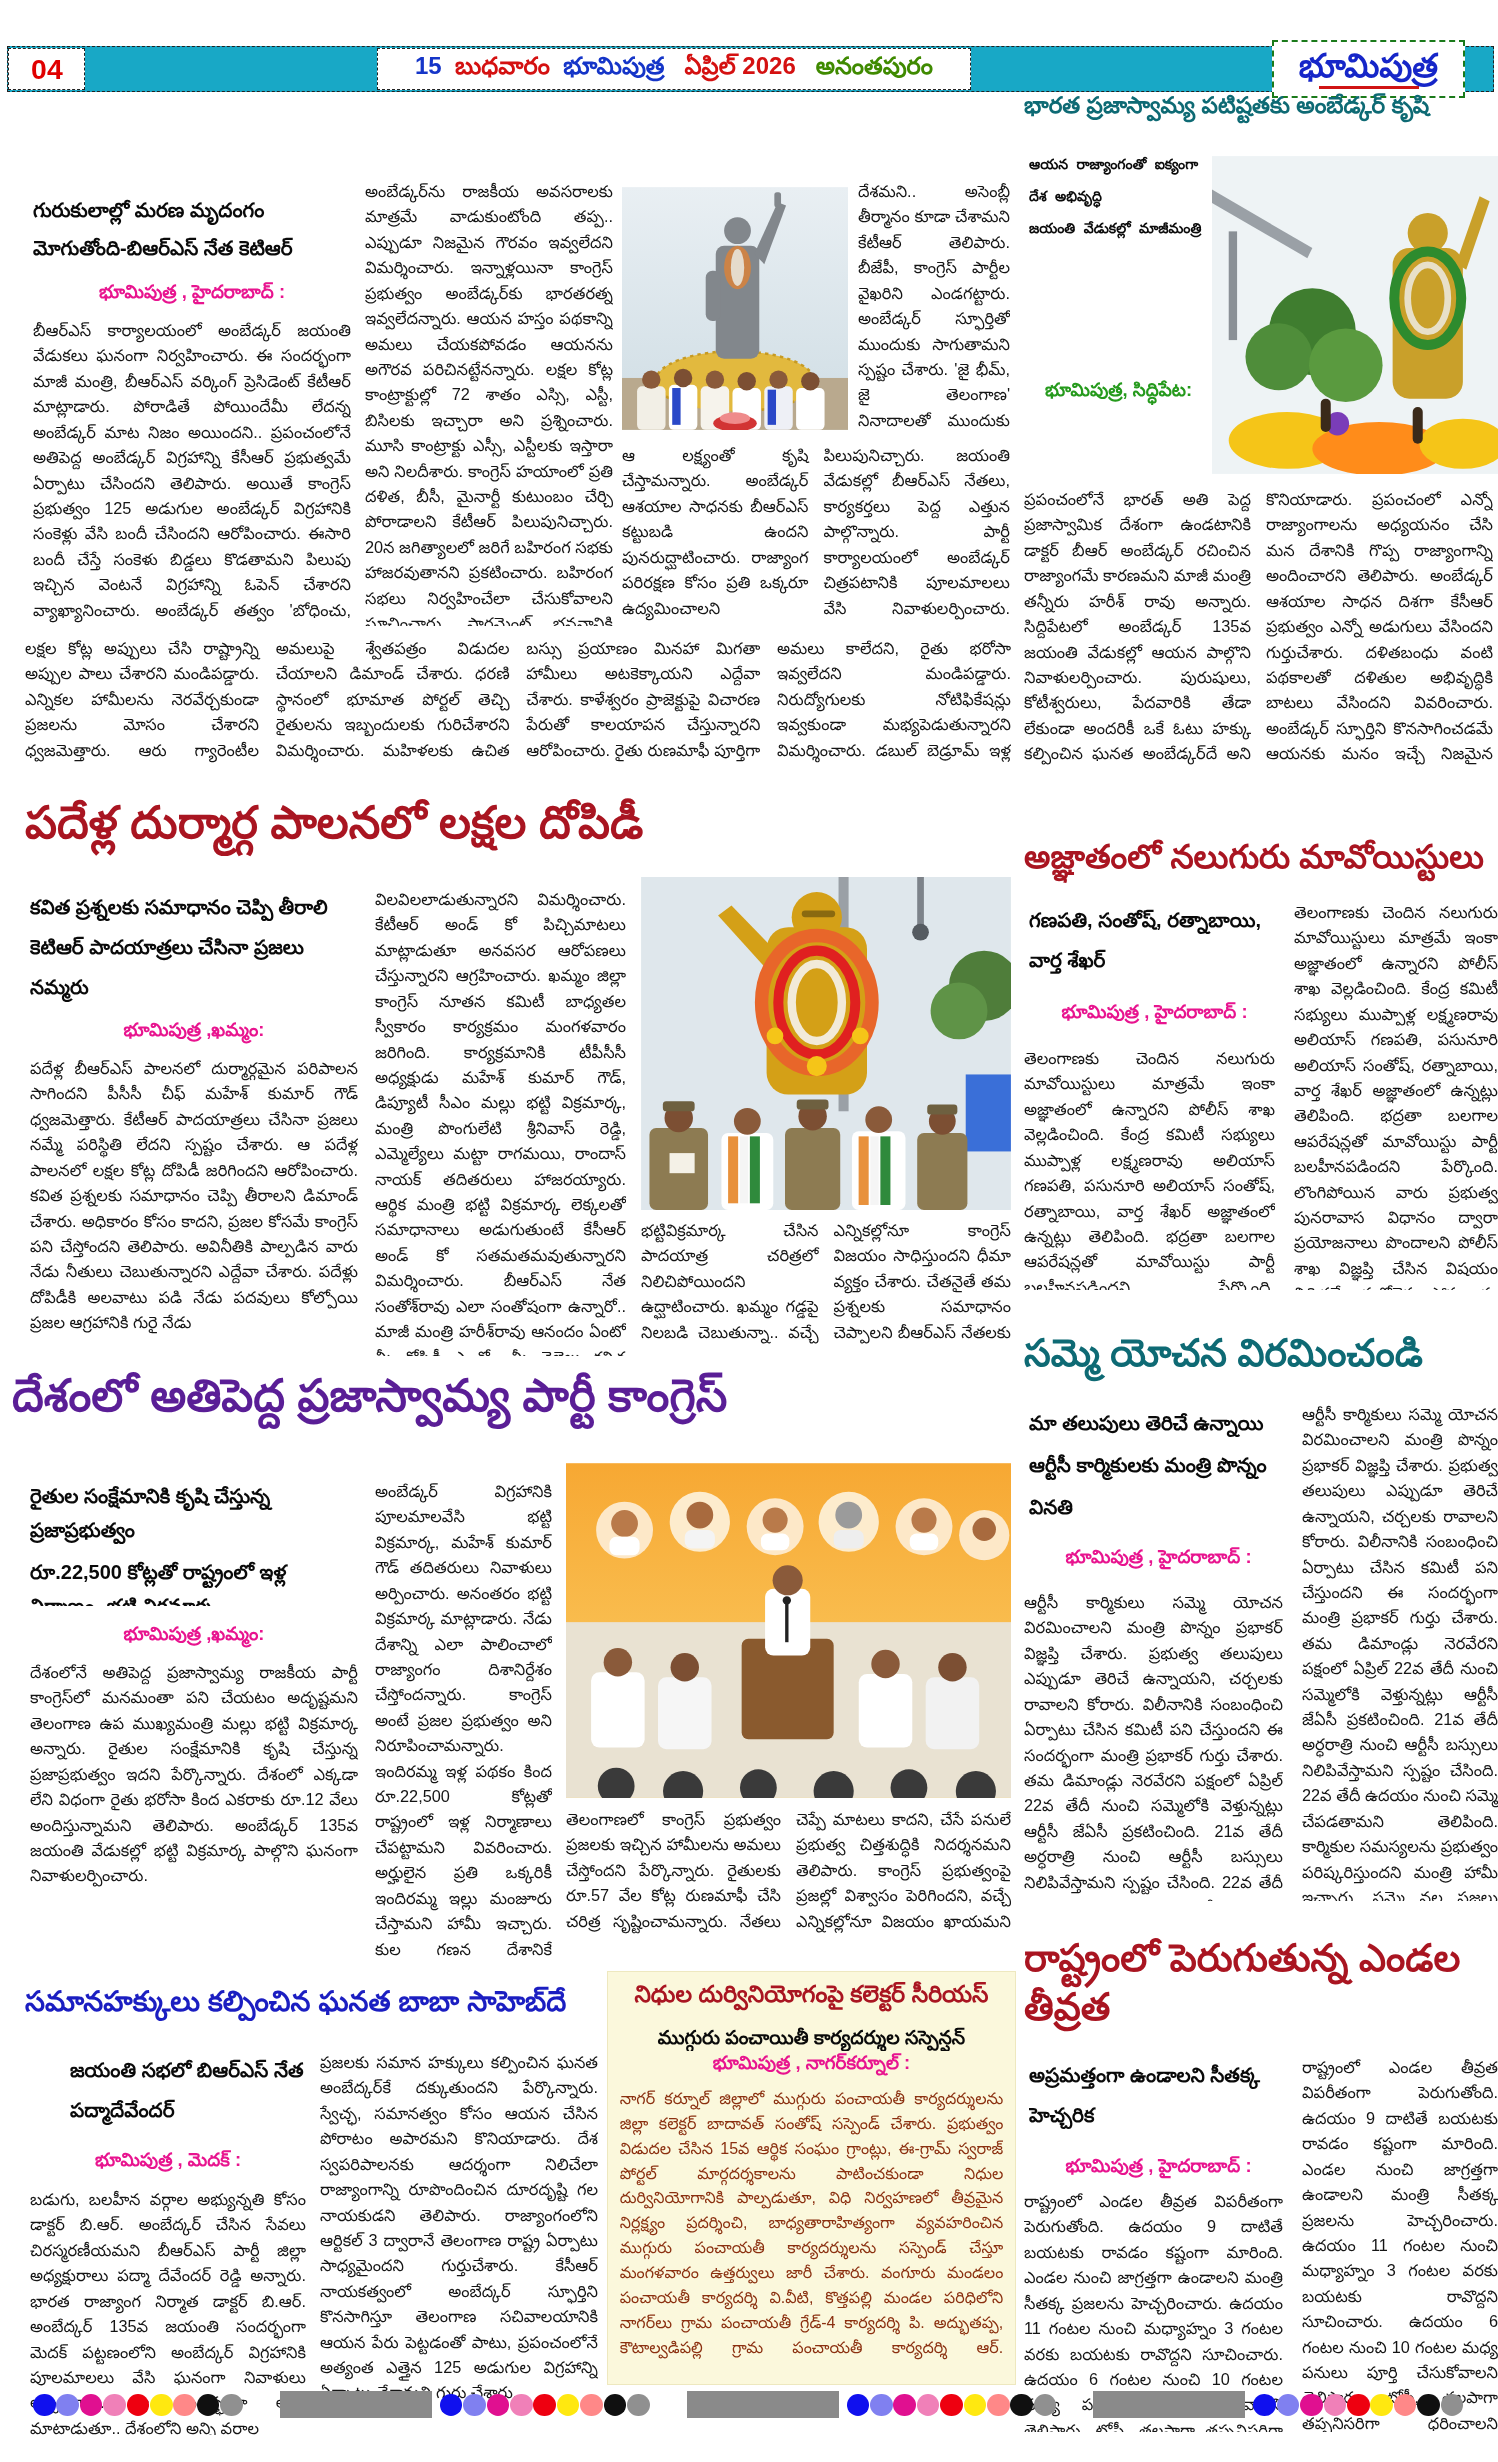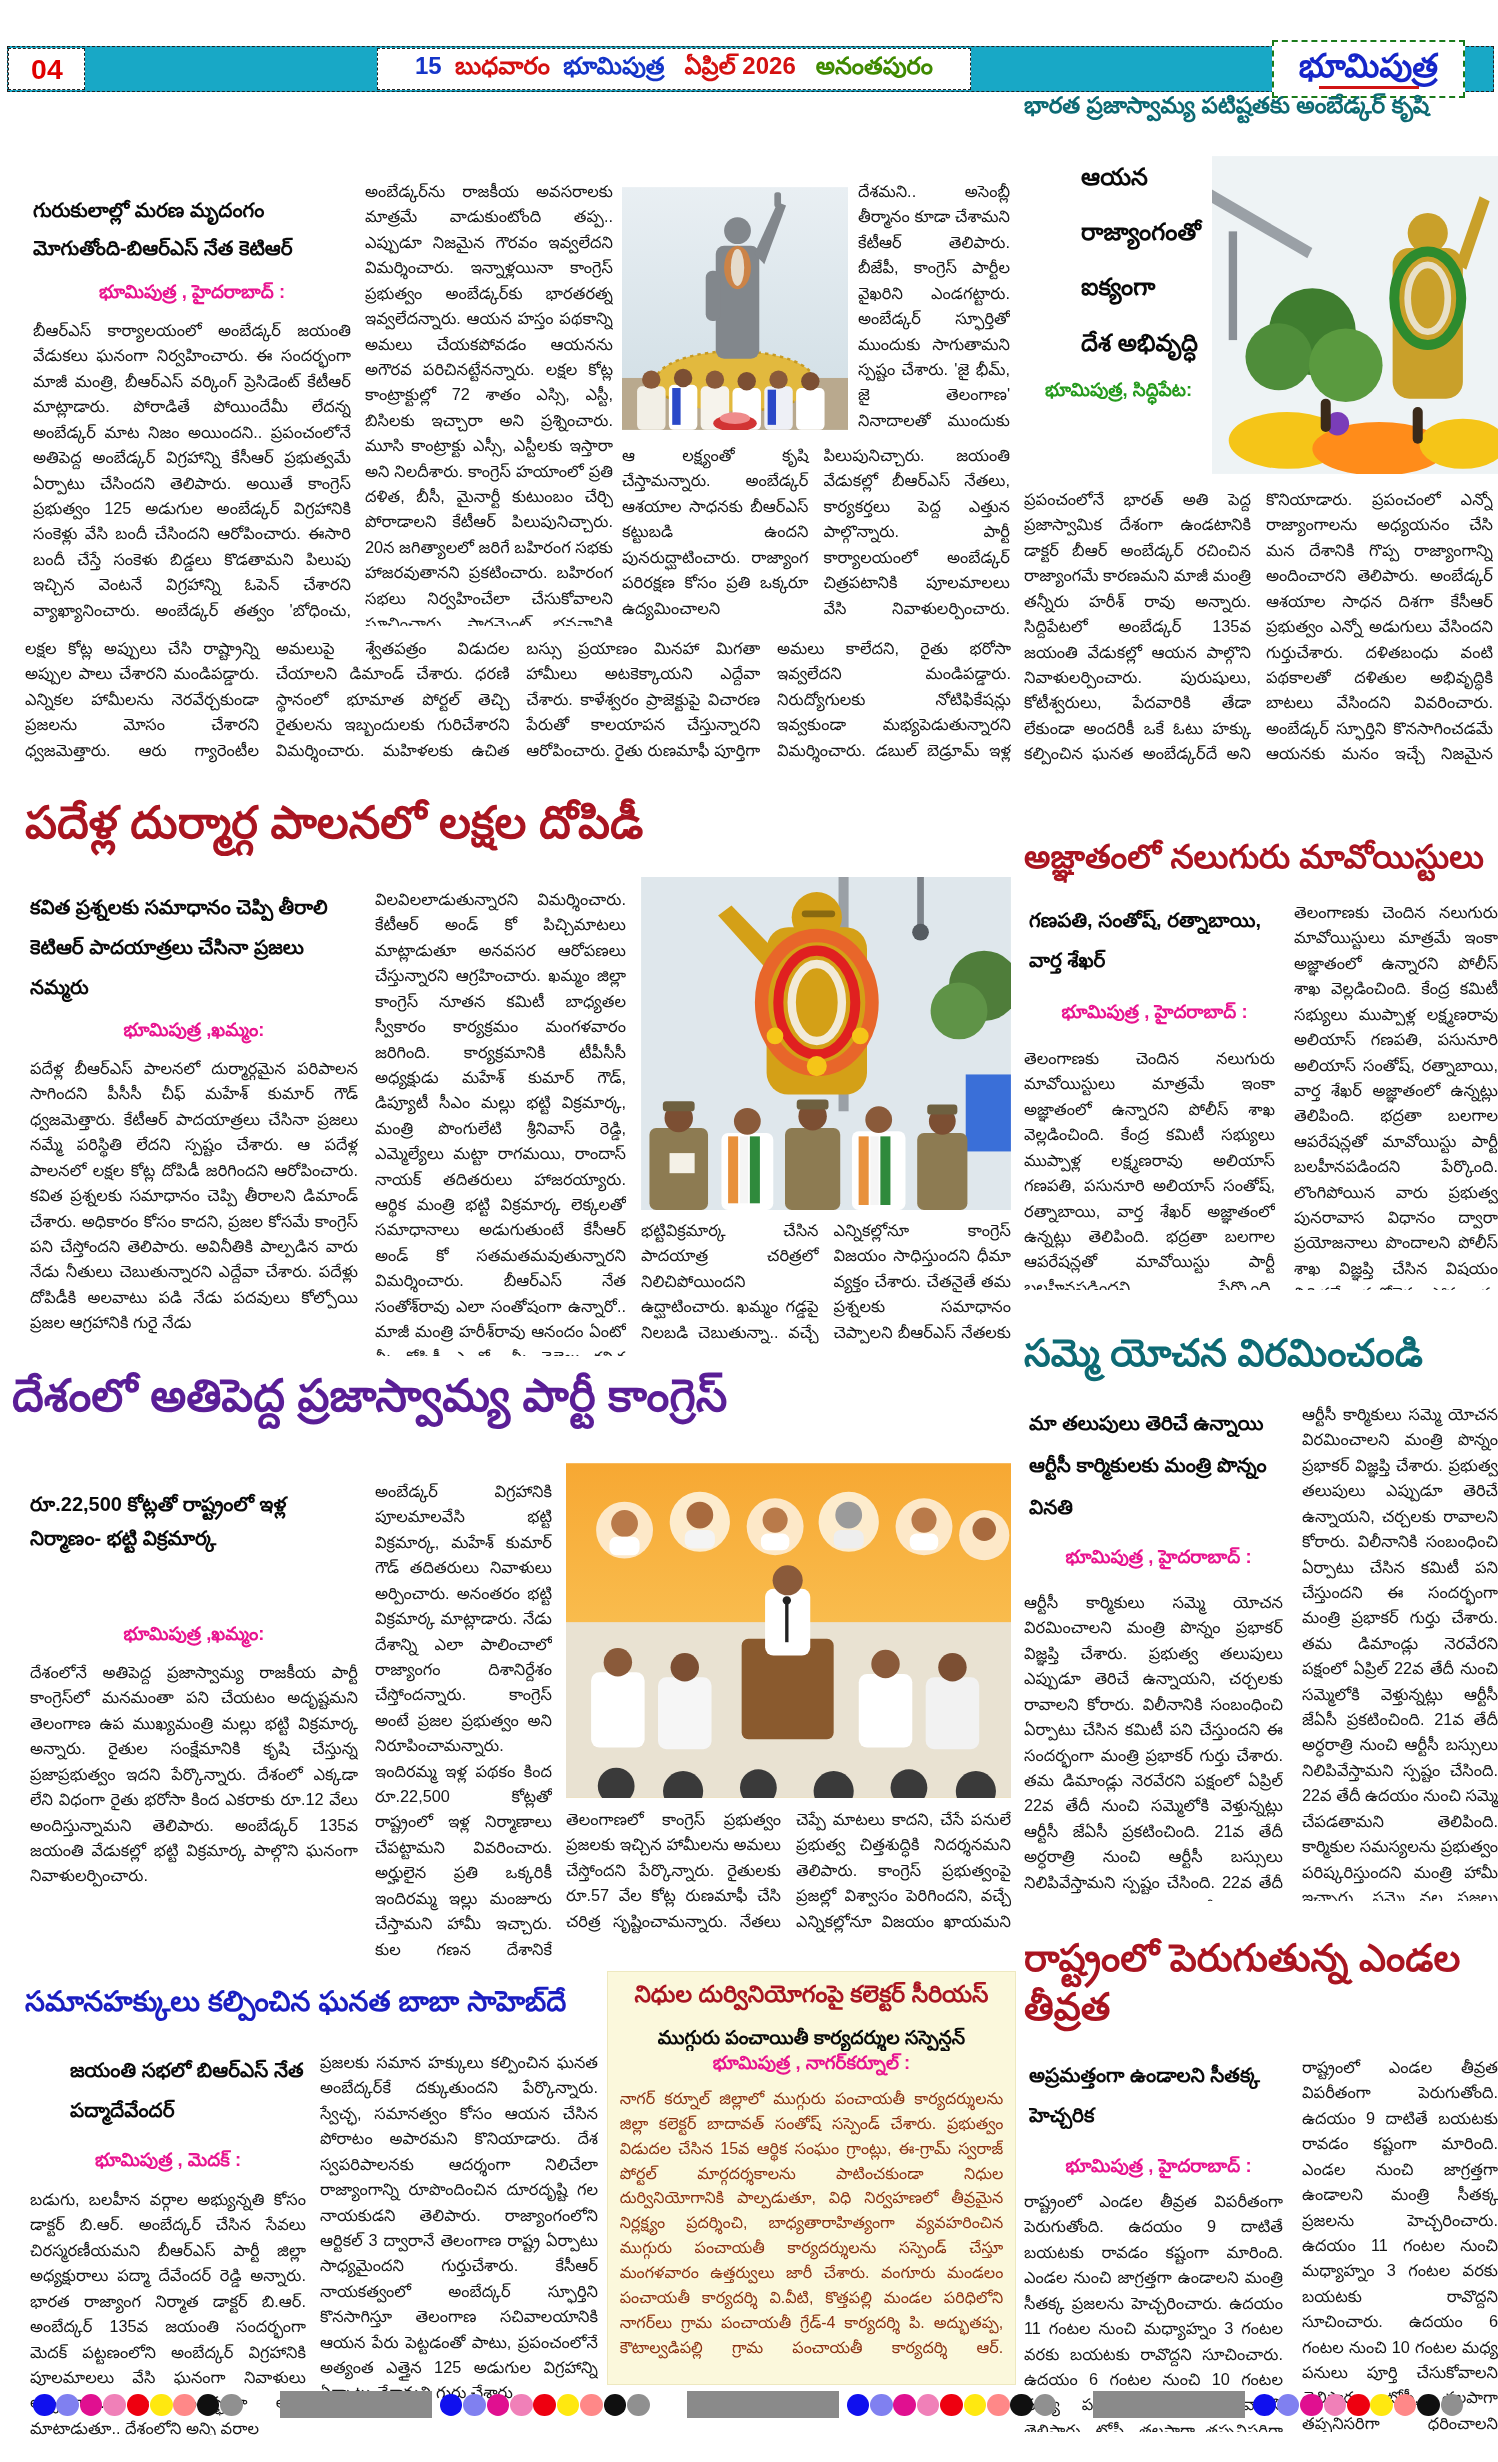--- a/index.html
+++ b/index.html
@@ -166,20 +166,21 @@
         <rect x="330" y="306" width="60" height="92" rx="8" fill="#8d7b52"></rect>
         <circle cx="360" cy="292" r="16" fill="#7c4f33"></circle>
           <rect x="342" y="272" width="36" height="12" rx="4" fill="#6e6040"></rect>
       </g>
     </svg>
   </div>
   <div class="abs body-col cols2" style="left:641px;top:1218px;width:370px;height:137px;">భట్టివిక్రమార్క చేసిన పాదయాత్ర చరిత్రలో నిలిచిపోయిందని ఉద్ఘాటించారు. ఖమ్మం గడ్డపై నిలబడి చెబుతున్నా.. వచ్చే ఎన్నికల్లోనూ కాంగ్రెస్ విజయం సాధిస్తుందని ధీమా వ్యక్తం చేశారు. చేతనైతే తమ ప్రశ్నలకు సమాధానం చెప్పాలని బీఆర్ఎస్ నేతలకు సవాల్ విసిరారు. ఎన్నికల సమయంలో రేవంత్ రెడ్డి ప్రజలకు ఇచ్చిన ప్రతి ఒక్క హామీని నెరవేరుస్తున్నామని తెలిపారు. ఖమ్మం నుంచి కాంగ్రెస్ విజయం ప్రారంభమైందని చెప్పారు. పార్టీ కోసం పని చేసే ప్రతి ఒక్కరినీ గుర్తిస్తామని మహేశ్ కుమార్ గౌడ్ పేర్కొన్నారు.</div>
 
   <div class="abs hl hl-purple" style="left:12px;top:1370px;width:828px;height:70px;font-size:45px;">దేశంలో అతిపెద్ద ప్రజాస్వామ్య పార్టీ కాంగ్రెస్</div>
   <div class="abs subhead" style="left:30px;top:1479px;width:328px;height:127px;line-height:1.7;font-size:20px;">
+    <div>రైతుల సంక్షేమానికి కృషి చేస్తున్న ప్రజాప్రభుత్వం</div>
     <div style="margin-top:8.4px;">రూ.22,500 కోట్లతో రాష్ట్రంలో ఇళ్ల నిర్మాణం- భట్టి విక్రమార్క</div>
   </div>
   <div class="abs dateline pink" style="left:30px;top:1623px;width:328px;height:25px;">భూమిపుత్ర ,ఖమ్మం:</div>
   <div class="abs body-col" style="left:30px;top:1660px;width:328px;height:300px;">దేశంలోనే అతిపెద్ద ప్రజాస్వామ్య రాజకీయ పార్టీ కాంగ్రెస్‌లో మనమంతా పని చేయటం అదృష్టమని తెలంగాణ ఉప ముఖ్యమంత్రి మల్లు భట్టి విక్రమార్క అన్నారు. రైతుల సంక్షేమానికి కృషి చేస్తున్న ప్రజాప్రభుత్వం ఇదని పేర్కొన్నారు. దేశంలో ఎక్కడా లేని విధంగా రైతు భరోసా కింద ఎకరాకు రూ.12 వేలు అందిస్తున్నామని తెలిపారు. అంబేడ్కర్ 135వ జయంతి వేడుకల్లో భట్టి విక్రమార్క పాల్గొని ఘనంగా నివాళులర్పించారు.</div>
   <div class="abs body-col" style="left:375px;top:1479px;width:177px;height:480px;">అంబేడ్కర్ విగ్రహానికి పూలమాలవేసి భట్టి విక్రమార్క, మహేశ్ కుమార్ గౌడ్ తదితరులు నివాళులు అర్పించారు. అనంతరం భట్టి విక్రమార్క మాట్లాడారు. నేడు దేశాన్ని ఎలా పాలించాలో రాజ్యాంగం దిశానిర్దేశం చేస్తోందన్నారు. కాంగ్రెస్ అంటే ప్రజల ప్రభుత్వం అని నిరూపించామన్నారు. ఇందిరమ్మ ఇళ్ల పథకం కింద రూ.22,500 కోట్లతో రాష్ట్రంలో ఇళ్ల నిర్మాణాలు చేపట్టామని వివరించారు. అర్హులైన ప్రతి ఒక్కరికీ ఇందిరమ్మ ఇల్లు మంజూరు చేస్తామని హామీ ఇచ్చారు. కుల గణన దేశానికే దిక్సూచిగా నిలిచిందని కొనియాడారు.</div>
 
   <div class="abs" style="left:566px;top:1463px;width:445px;height:335px;">
     <svg width="445" height="335" viewBox="0 0 532 400">
       <defs>
           <linearGradient id="bd" x1="0" y1="0" x2="0" y2="1">
@@ -245,21 +246,21 @@
   <div class="abs body-col" style="left:320px;top:2050px;width:278px;height:385px;">ప్రజలకు సమాన హక్కులు కల్పించిన ఘనత అంబేద్కర్‌కే దక్కుతుందని పేర్కొన్నారు. స్వేచ్ఛ, సమానత్వం కోసం ఆయన చేసిన పోరాటం అపారమని కొనియాడారు. దేశ స్వపరిపాలనకు ఆదర్శంగా నిలిచేలా రాజ్యాంగాన్ని రూపొందించిన దూరదృష్టి గల నాయకుడని తెలిపారు. రాజ్యాంగంలోని ఆర్టికల్ 3 ద్వారానే తెలంగాణ రాష్ట్ర ఏర్పాటు సాధ్యమైందని గుర్తుచేశారు. కేసీఆర్ నాయకత్వంలో అంబేద్కర్ స్ఫూర్తిని కొనసాగిస్తూ తెలంగాణ సచివాలయానికి ఆయన పేరు పెట్టడంతో పాటు, ప్రపంచంలోనే అత్యంత ఎత్తైన 125 అడుగుల విగ్రహాన్ని ఏర్పాటు చేశామని గుర్తు చేశారు.</div>
 
   <div class="abs creambox" style="left:607px;top:1971px;width:407px;height:412px;">
     <div class="hl hl-red" style="font-size:23.4px;text-align:center;margin-top:9px;white-space:nowrap;overflow:hidden;">నిధుల దుర్వినియోగంపై కలెక్టర్ సీరియస్</div>
     <div class="subhead" style="font-size:19px;text-align:center;line-height:1.4;margin-top:11.7px;">ముగ్గురు పంచాయితీ కార్యదర్శుల సస్పెన్షన్</div>
     <div class="dateline pink" style="margin-top:1px;">భూమిపుత్ర , నాగర్‌కర్నూల్ :</div>
     <div class="body-col cream-body" style="margin:8.4px 11.7px 0 11.7px;height:276px;font-size:16px;">నాగర్ కర్నూల్ జిల్లాలో ముగ్గురు పంచాయతీ కార్యదర్శులను జిల్లా కలెక్టర్ బాదావత్ సంతోష్ సస్పెండ్ చేశారు. ప్రభుత్వం విడుదల చేసిన 15వ ఆర్థిక సంఘం గ్రాంట్లు, ఈ-గ్రామ్ స్వరాజ్ పోర్టల్ మార్గదర్శకాలను పాటించకుండా నిధుల దుర్వినియోగానికి పాల్పడుతూ, విధి నిర్వహణలో తీవ్రమైన నిర్లక్ష్యం ప్రదర్శించి, బాధ్యతారాహిత్యంగా వ్యవహరించిన ముగ్గురు పంచాయతీ కార్యదర్శులను సస్పెండ్ చేస్తూ మంగళవారం ఉత్తర్వులు జారీ చేశారు. వంగూరు మండలం పంచాయతీ కార్యదర్శి వి.వీటి, కొత్తపల్లి మండల పరిధిలోని నాగర్‌లు గ్రామ పంచాయతీ గ్రేడ్-4 కార్యదర్శి పి. అద్భుతప్ప, కౌటాల్వడిపల్లి గ్రామ పంచాయతీ కార్యదర్శి ఆర్. ప్రేమకుమారిలను సస్పెండ్ చేసినట్లు తెలిపారు. విధుల పట్ల నిర్లక్ష్యం వహిస్తే చర్యలు తప్పవని కలెక్టర్ హెచ్చరించారు.</div>
   </div>
 
   <div class="abs hl hl-teal" style="left:1024px;top:92px;width:469px;height:38px;font-size:23px;">భారత ప్రజాస్వామ్య పటిష్టతకు అంబేడ్కర్ కృషి</div>
-  <div class="abs subhead" style="left:1081px;top:149px;width:179px;height:214px;line-height:2.3;font-size:24px;">
+  <div class="abs subhead" style="left:1029px;top:149px;width:179px;height:214px;line-height:2.3;font-size:14px;font-family:Liberation Mono, monospace;">
     <div>ఆయన రాజ్యాంగంతో ఐక్యంగా</div>
     <div>దేశ అభివృద్ధి</div>
     <div>జయంతి వేడుకల్లో మాజీమంత్రి</div>
 
   </div>
 
   <div class="abs" style="left:1212px;top:156px;width:286px;height:318px;">
     <svg width="286" height="318" viewBox="0 0 342 380">
       <rect width="342" height="380" fill="#eef3f5"></rect>
       <polygon points="0,40 120,110 114,122 0,56" fill="#9aa0a6"></polygon>

